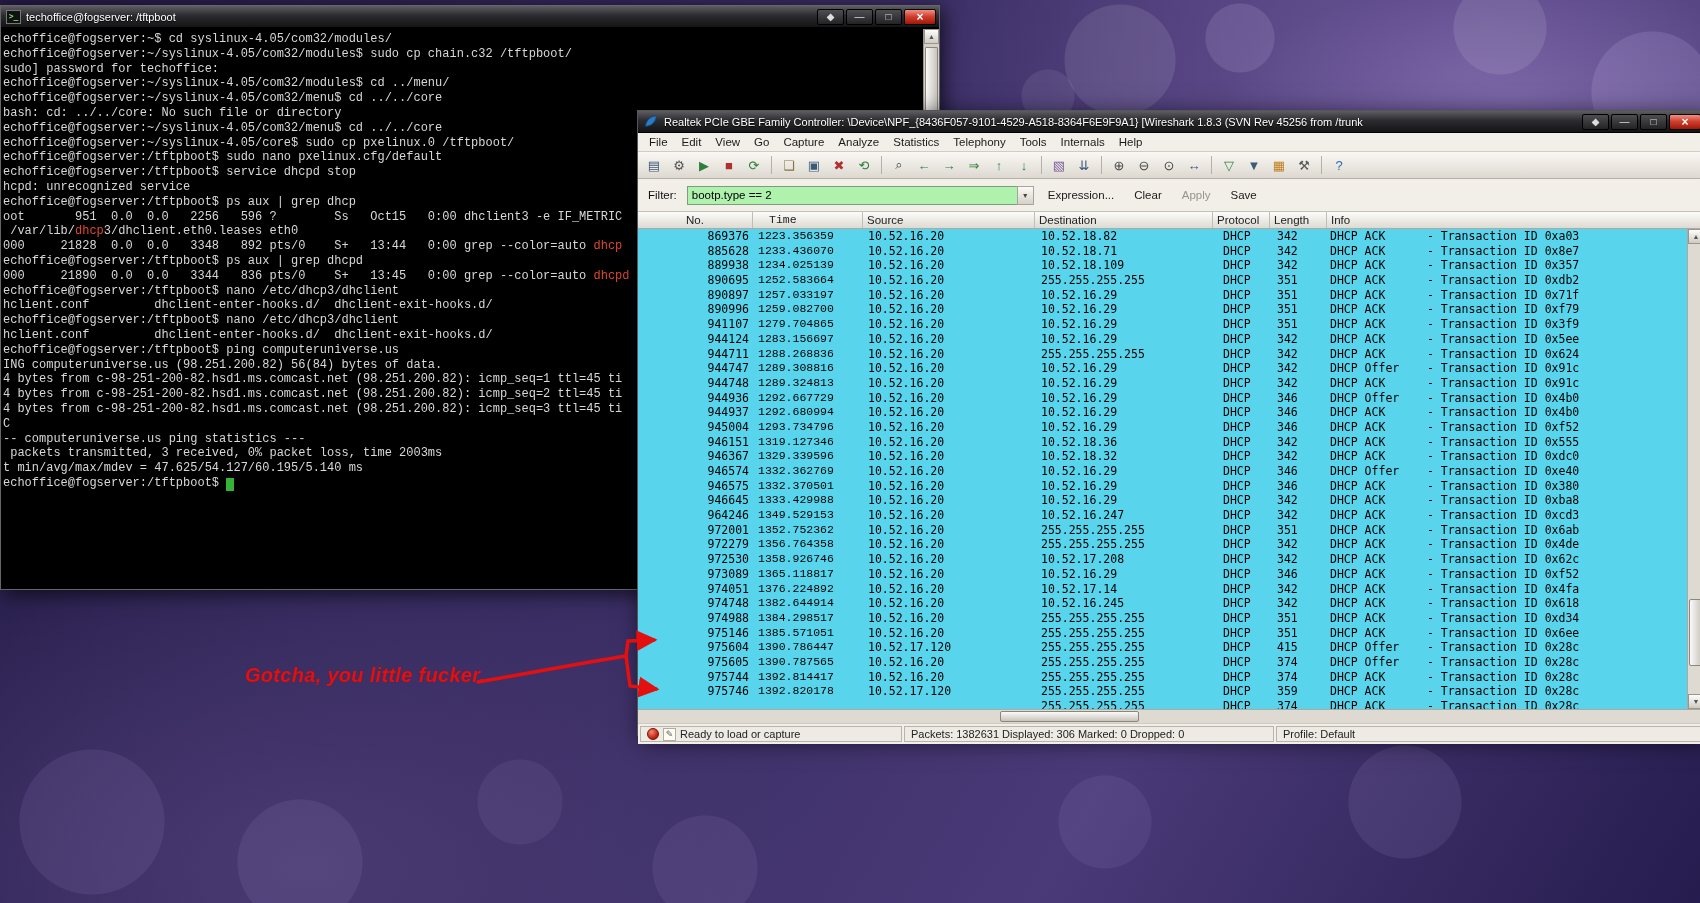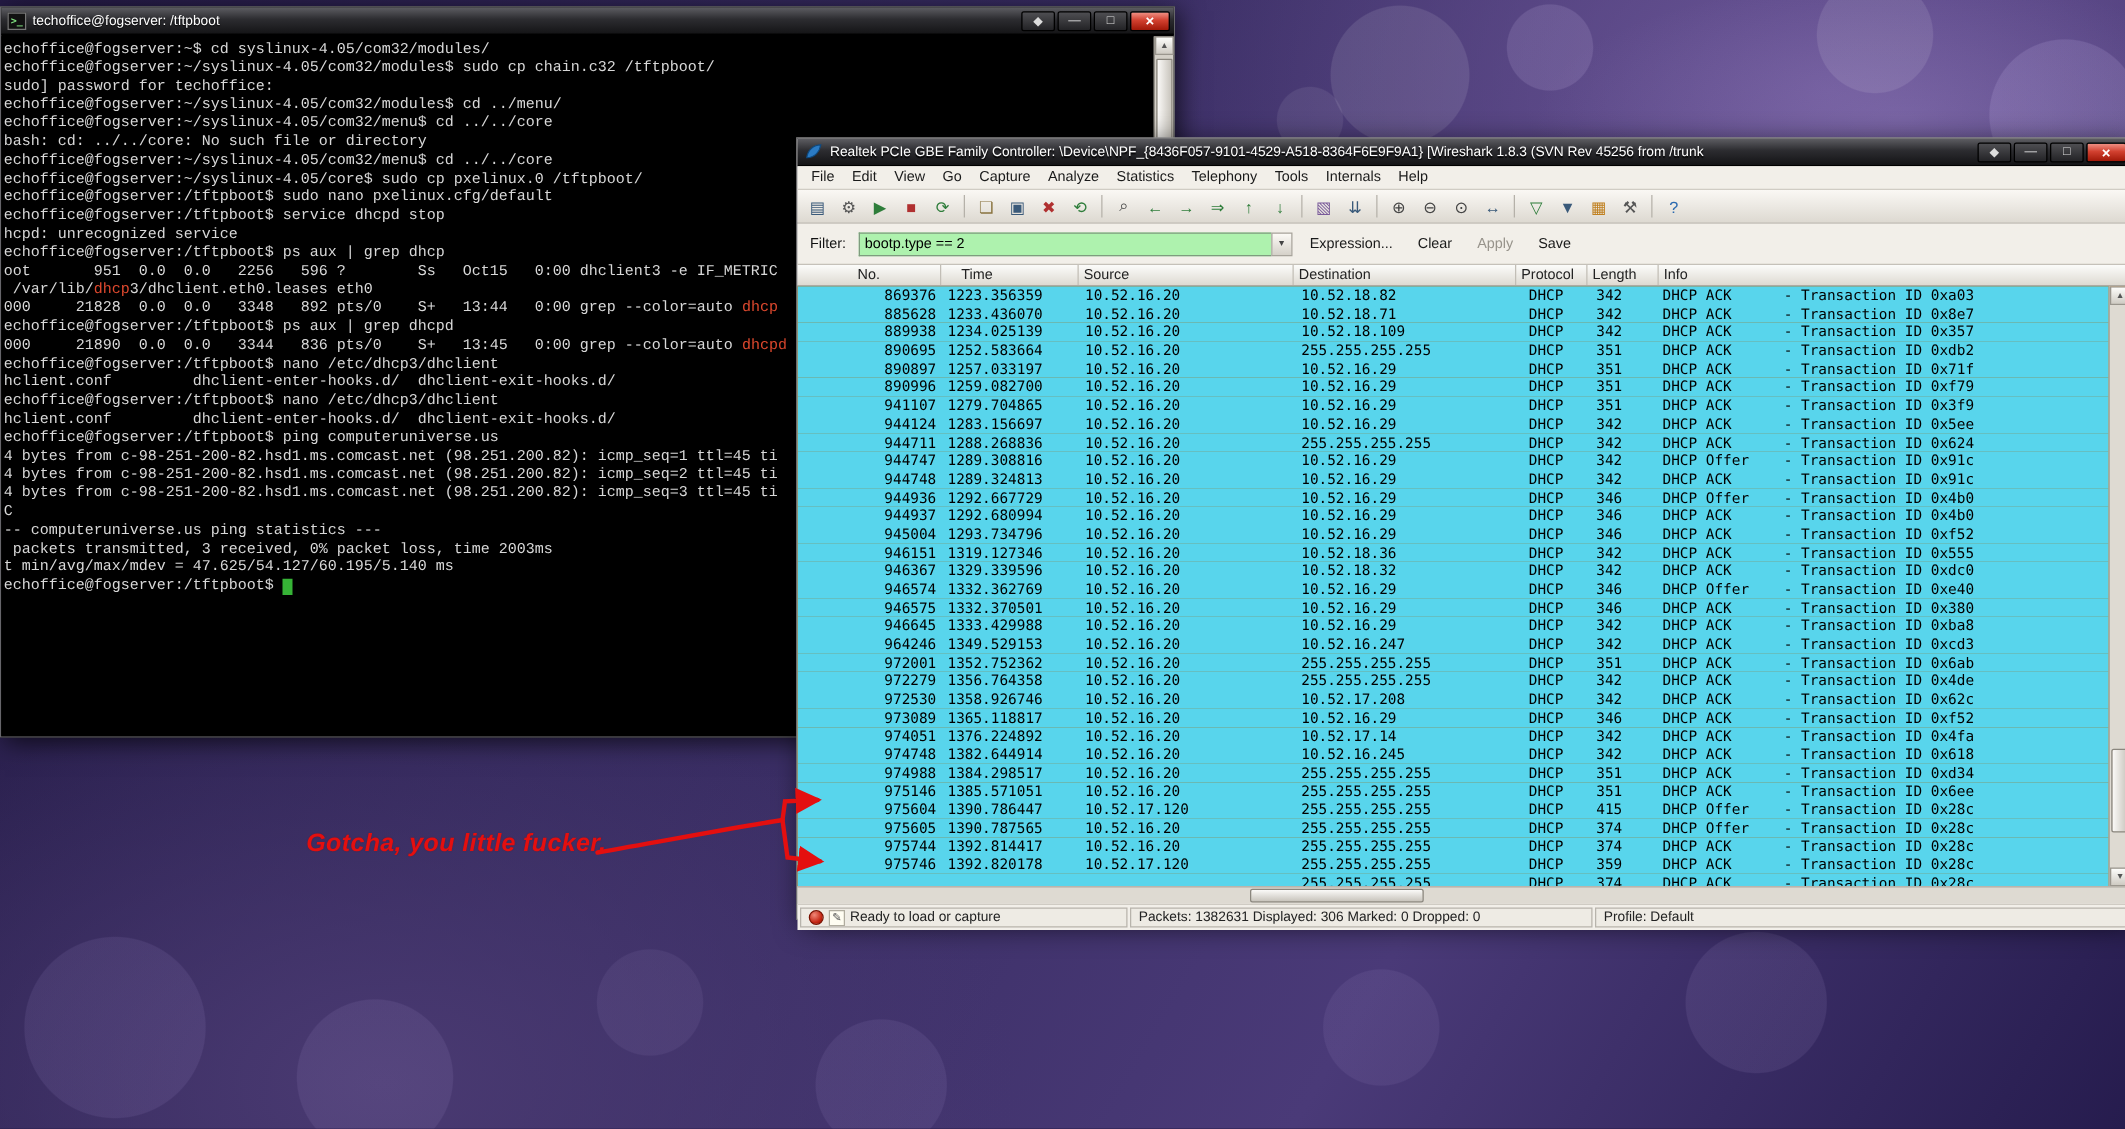--- a/index.html
+++ b/index.html
@@ -145,21 +145,21 @@
   .hcell.c1 { padding-left:16px; }
 
   .plist-wrap { position:relative; height:480px; background:#a16207; overflow:hidden; }
   .plist { position:absolute; top:0; left:0; right:17px; bottom:0; overflow:hidden; }
   .prow { display:flex; height:14.7px; background:#58d5ec; }
   .pcell {
     font-family:"DejaVu Sans Mono", monospace; font-size:11.5px; line-height:14.7px;
     color:#000; white-space:pre; overflow:hidden;
   }
   .c0 { width:115px; }
-  .c1 { width:110px; }
+  .c1 { width:110px;font-family:Liberation Mono, monospace; }
   .c2 { width:172px; }
   .c3 { width:178px; }
   .c4 { width:57px; }
   .c5 { width:57px; }
   .c6 { flex:1; }
   .pcell.c0 { text-align:right; padding-right:4px; }
   .pcell.c1 { padding-left:5px; }
   .pcell.c2 { padding-left:5px; }
   .pcell.c3 { padding-left:6px; }
   .pcell.c4 { padding-left:10px; }
@@ -245,20 +245,21 @@
           <div class="tline"><span>oot       951  0.0  0.0   2256   596 ?        Ss   Oct15   0:00 dhclient3 -e IF_METRIC</span></div>
           <div class="tline"><span> /var/lib/</span><span class="seg-red">dhcp</span><span>3/dhclient.eth0.leases eth0</span></div>
           <div class="tline"><span>000     21828  0.0  0.0   3348   892 pts/0    S+   13:44   0:00 grep --color=auto </span><span class="seg-red">dhcp</span></div>
           <div class="tline"><span>echoffice@fogserver:/tftpboot$ ps aux | grep dhcpd</span></div>
           <div class="tline"><span>000     21890  0.0  0.0   3344   836 pts/0    S+   13:45   0:00 grep --color=auto </span><span class="seg-red">dhcpd</span></div>
           <div class="tline"><span>echoffice@fogserver:/tftpboot$ nano /etc/dhcp3/dhclient</span></div>
           <div class="tline"><span>hclient.conf         dhclient-enter-hooks.d/  dhclient-exit-hooks.d/</span></div>
           <div class="tline"><span>echoffice@fogserver:/tftpboot$ nano /etc/dhcp3/dhclient</span></div>
           <div class="tline"><span>hclient.conf         dhclient-enter-hooks.d/  dhclient-exit-hooks.d/</span></div>
           <div class="tline"><span>echoffice@fogserver:/tftpboot$ ping computeruniverse.us</span></div>
+          <div class="tline"><span>ING computeruniverse.us (98.251.200.82) 56(84) bytes of data.</span></div>
           <div class="tline"><span>4 bytes from c-98-251-200-82.hsd1.ms.comcast.net (98.251.200.82): icmp_seq=1 ttl=45 ti</span></div>
           <div class="tline"><span>4 bytes from c-98-251-200-82.hsd1.ms.comcast.net (98.251.200.82): icmp_seq=2 ttl=45 ti</span></div>
           <div class="tline"><span>4 bytes from c-98-251-200-82.hsd1.ms.comcast.net (98.251.200.82): icmp_seq=3 ttl=45 ti</span></div>
           <div class="tline"><span>C</span></div>
           <div class="tline"><span>-- computeruniverse.us ping statistics ---</span></div>
           <div class="tline"><span> packets transmitted, 3 received, 0% packet loss, time 2003ms</span></div>
           <div class="tline"><span>t min/avg/max/mdev = 47.625/54.127/60.195/5.140 ms</span></div>
           <div class="tline"><span>echoffice@fogserver:/tftpboot$ </span><span class="seg-cursor"> </span></div>
         </div>
       <div class="term-scrollbar">

